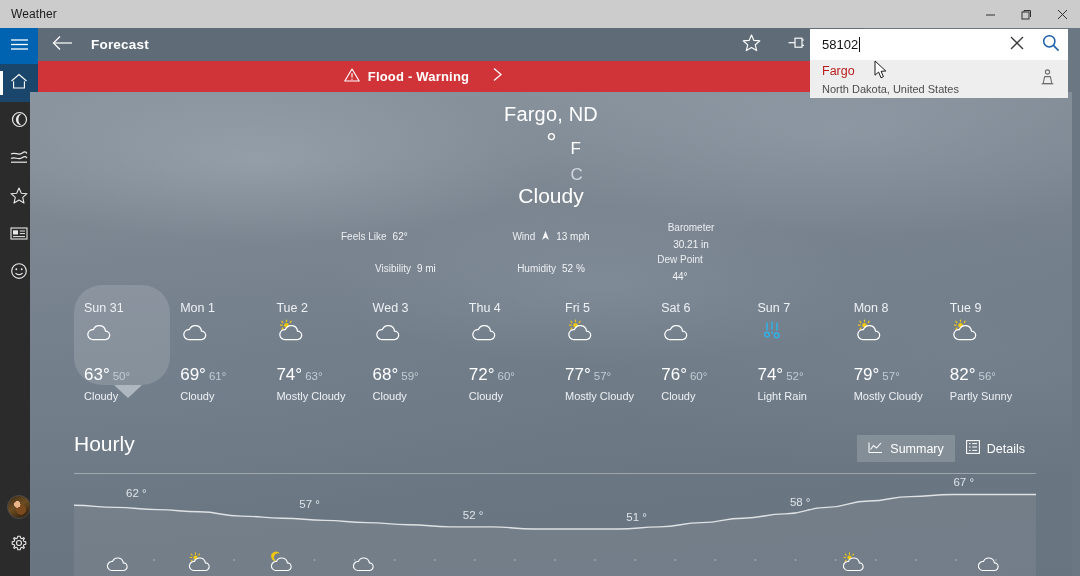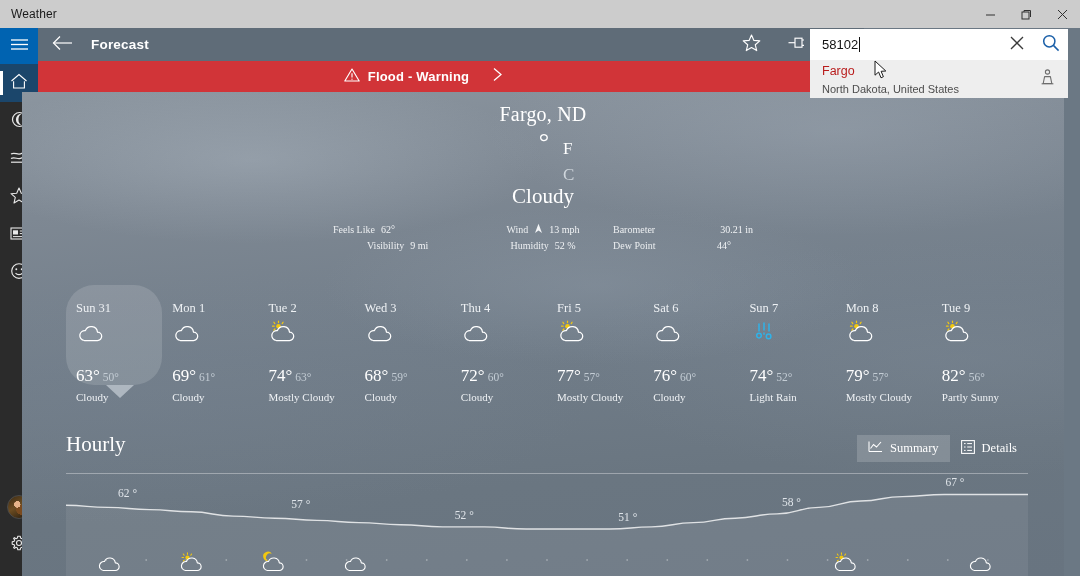--- a/index.html
+++ b/index.html
@@ -105,30 +105,29 @@
   
   .alertbar {
     position: absolute; left: 38px; top: 61px; width: 772px; height: 31px;
     background: #d13438; display: flex; align-items: center; justify-content: center;
   }
   .alertbar-inner { display: flex; align-items: center; gap: 8px; color: #fff; }
   .alert-text { font-size: 13px; font-weight: bold; letter-spacing: .2px; }
 
   
   .stage {
-    position: absolute; left: 22px; top: 92px; width: 1042px; height: 484px;
+    position: absolute; left: 30px; top: 92px; width: 1042px; height: 484px;
     background:
       radial-gradient(ellipse 420px 120px at 22% 14%, rgba(190,200,210,.30), transparent 70%),
       radial-gradient(ellipse 500px 150px at 78% 8%, rgba(175,186,198,.28), transparent 70%),
       radial-gradient(ellipse 380px 110px at 55% 40%, rgba(150,162,175,.30), transparent 72%),
       radial-gradient(ellipse 600px 180px at 12% 62%, rgba(120,132,146,.30), transparent 75%),
       radial-gradient(ellipse 520px 160px at 90% 55%, rgba(132,144,158,.26), transparent 75%),
       linear-gradient(175deg, #8b959f 0%, #7e8893 22%, #717d89 50%, #6a7681 76%, #687480 100%);
     overflow: hidden;
-    font-family: Liberation Serif, serif;
   }
 
   .city { text-align: center; font-size: 20px; color: #fff; padding-top: 11px; letter-spacing:.2px;}
   .temp-row {
     display: flex; justify-content: center; align-items: flex-start;
     margin-top: -4px; padding-left: 26px;
   }
   .temp-big { font-size: 70px; color: #fff; line-height: 86px; font-weight: 300; }
   .temp-deg { font-size: 26px; color: #fff; line-height: 40px; margin-left: 1px; font-weight: 300; }
   .unit-col { margin-left: 14px; margin-top: 14px; display: flex; flex-direction: column; }
@@ -137,21 +136,21 @@
   .cond { text-align: center; font-size: 21px; color: #fff; margin-top: -4px; font-weight: 300; }
 
   .details-grid {
     margin: 14px auto 0; width: 420px;
     display: grid; grid-template-columns: 1fr 1fr 1fr; row-gap: 4px;
     font-size: 10px; color: #f2f4f6;
   }
   .dcell { display: flex; gap: 6px; align-items: center; white-space: nowrap; }
   .dcell.c1 { justify-content: flex-start; }
   .dcell.c2 { justify-content: center; }
-  .dcell.c3 { justify-content: space-between; }
+  .dcell.c3 { justify-content: space-between; flex-direction: column; }
   .dlabel { opacity: .95; }
   .dval { }
 
   
   .forecast {
     position: absolute; left: 44px; top: 193px; width: 962px; height: 100px;
     display: flex;
   }
   .fcard {
     width: 98px; height: 100px; position: relative; padding: 16px 0 0 10px; border-radius: 28px;

